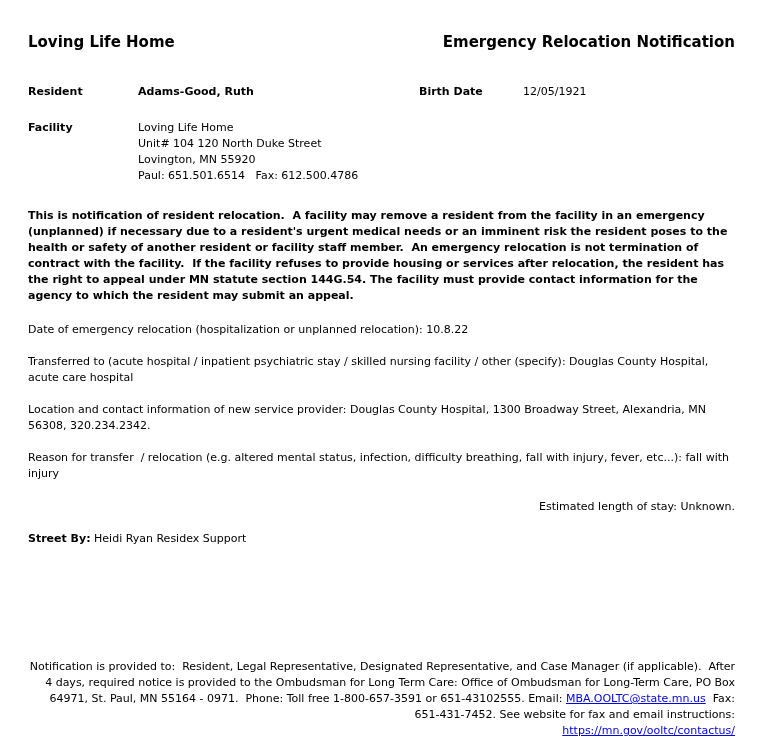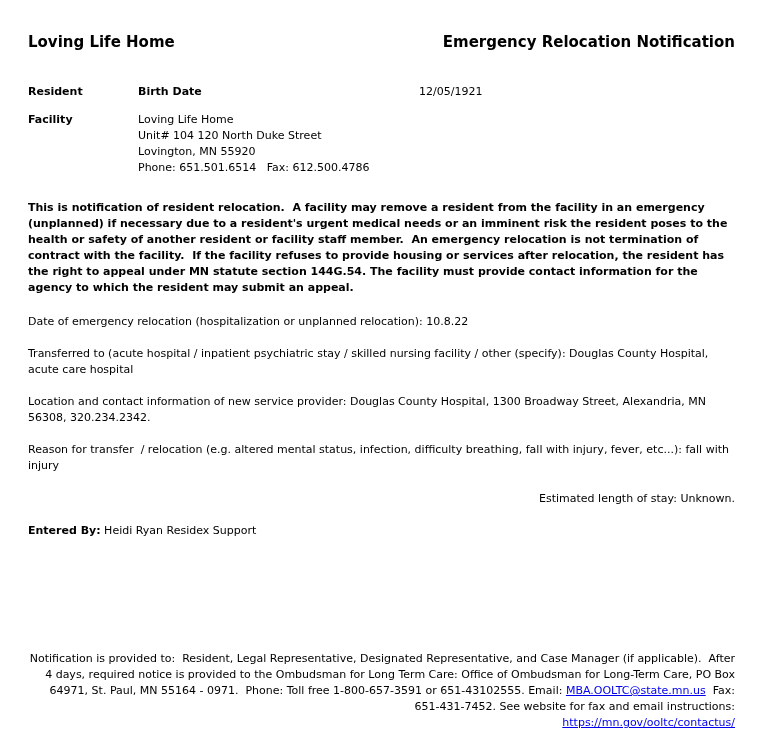--- a/index.html
+++ b/index.html
@@ -28,21 +28,21 @@
     font-weight: bold;
     line-height: 18px;
     white-space: nowrap;
   }
   .info-row {
     display: grid;
     grid-template-columns: 110px 281px 104px auto;
     align-items: baseline;
   }
   .resident-row { margin-top: 33px; line-height: 16px; }
-  .facility-row { margin-top: 12px; line-height: 16px; }
+  .facility-row { margin-top: 20px; line-height: 16px; }
   .label { font-weight: bold; }
   .resident-name { font-weight: bold; }
   .facility-block div { line-height: 16px; white-space: pre-wrap; }
   p { line-height: 16px; white-space: pre-wrap; margin-top: 16px; }
   .intro { font-weight: bold; margin: 24px 0 18px 0; }
   .para-13 { margin-bottom: 13px; }
   .para-16 { margin-bottom: 16px; }
   .para-17 { margin-bottom: 17px; }
   .para-15 { margin-bottom: 15px; text-align: right; }
   .entered-by-label { font-weight: bold; }
@@ -57,44 +57,45 @@
 
 <div class="page">
 
   <div class="doc-header">
     <div class="title">Loving Life Home</div>
     <div class="title">Emergency Relocation Notification</div>
   </div>
 
   <div class="info-row resident-row">
     <div class="label">Resident</div>
+    <div class="resident-name">Adams-Good, Ruth</div>
     <div class="label">Birth Date</div>
     <div>12/05/1921</div>
   </div>
 
   <div class="info-row facility-row">
     <div class="label">Facility</div>
     <div class="facility-block" style="grid-column: 2 / 5;">
       <div>Loving Life Home</div>
       <div>Unit# 104 120 North Duke Street</div>
       <div>Lovington, MN 55920</div>
-      <div>Phone: 651.501.6514   Fax: 612.500.4786</div>
+      <div>Paul: 651.501.6514   Fax: 612.500.4786</div>
     </div>
   </div>
 
   <p class="intro">This is notification of resident relocation.  A facility may remove a resident from the facility in an emergency (unplanned) if necessary due to a resident's urgent medical needs or an imminent risk the resident poses to the health or safety of another resident or facility staff member.  An emergency relocation is not termination of contract with the facility.  If the facility refuses to provide housing or services after relocation, the resident has the right to appeal under MN statute section 144G.54. The facility must provide contact information for the agency to which the resident may submit an appeal.</p>
 
   <p class="para-13">Date of emergency relocation (hospitalization or unplanned relocation): 10.8.22</p>
 
   <p class="para-16">Transferred to (acute hospital / inpatient psychiatric stay / skilled nursing facility / other (specify): Douglas County Hospital, acute care hospital</p>
 
   <p class="para-16">Location and contact information of new service provider: Douglas County Hospital, 1300 Broadway Street, Alexandria, MN 56308, 320.234.2342.</p>
 
   <p class="para-17">Reason for transfer  / relocation (e.g. altered mental status, infection, difficulty breathing, fall with injury, fever, etc...): fall with injury</p>
 
   <p class="para-15">Estimated length of stay: Unknown.</p>
 
-  <p><span class="entered-by-label">Entered By:</span><span> Heidi Ryan Residex Support</span></p>
+  <p><span class="entered-by-label">Street By:</span><span> Heidi Ryan Residex Support</span></p>
 
   <p class="footer-text"><span>Notification is provided to:  Resident, Legal Representative, Designated Representative, and Case Manager (if applicable).  After 4 days, required notice is provided to the Ombudsman for Long Term Care: Office of Ombudsman for Long-Term Care, PO Box 64971, St. Paul, MN 55164 - 0971.  Phone: Toll free 1-800-657-3591 or 651-43102555. Email: </span><a class="link" style="color: rgb(0, 0, 238);">MBA.OOLTC@state.mn.us</a><span>  Fax: 651-431-7452. See website for fax and email instructions:
 </span><a class="link" style="color: rgb(0, 0, 238);">https://mn.gov/ooltc/contactus/</a></p>
 
 </div>
 
 </body></html>

